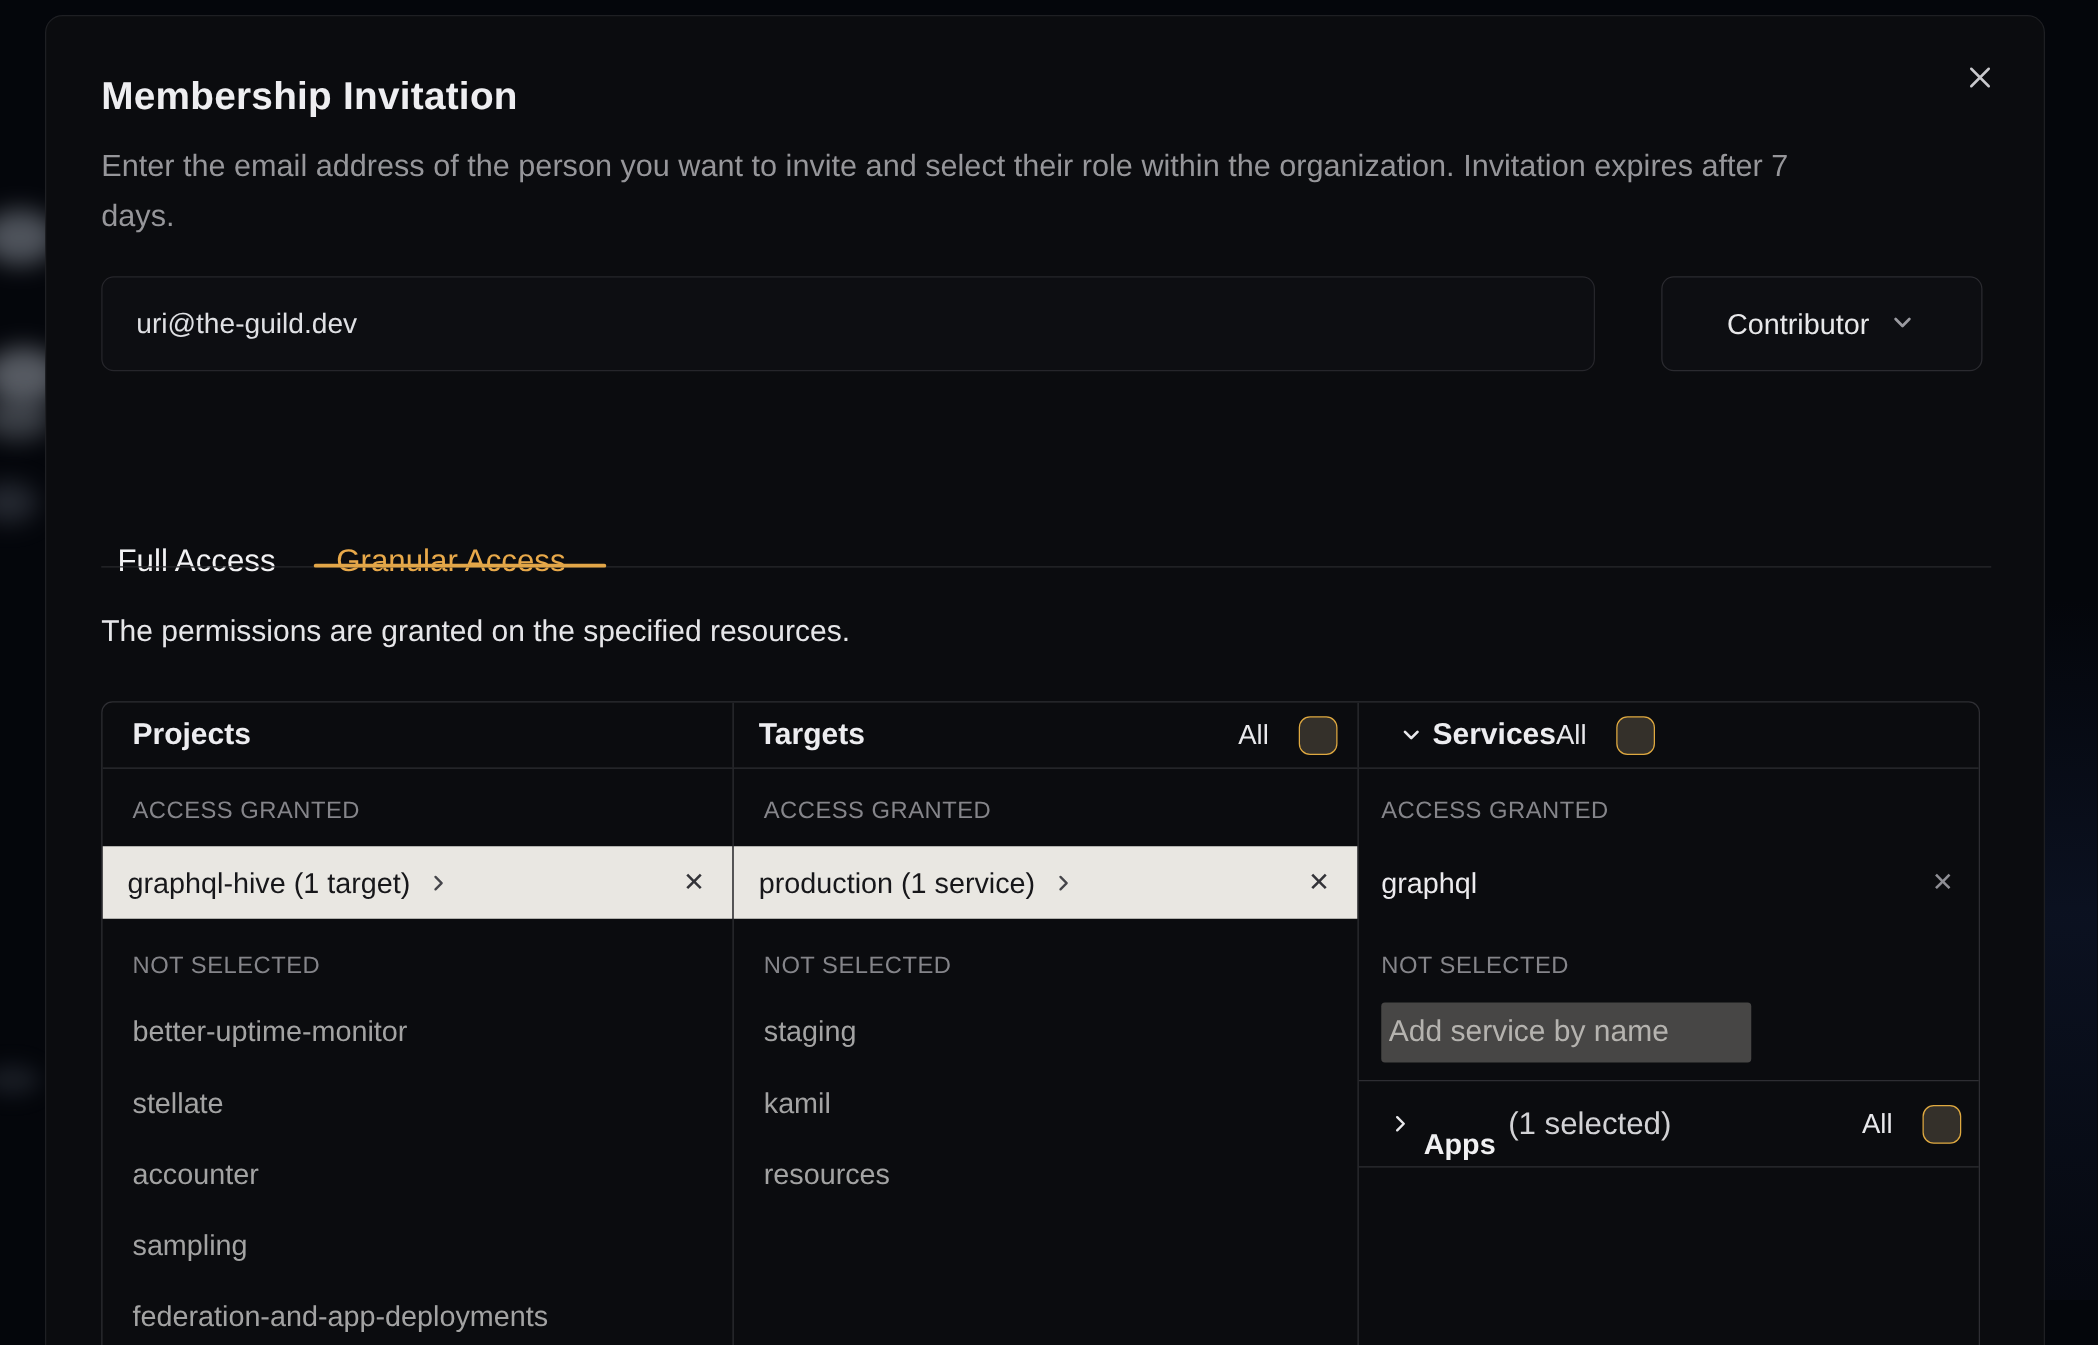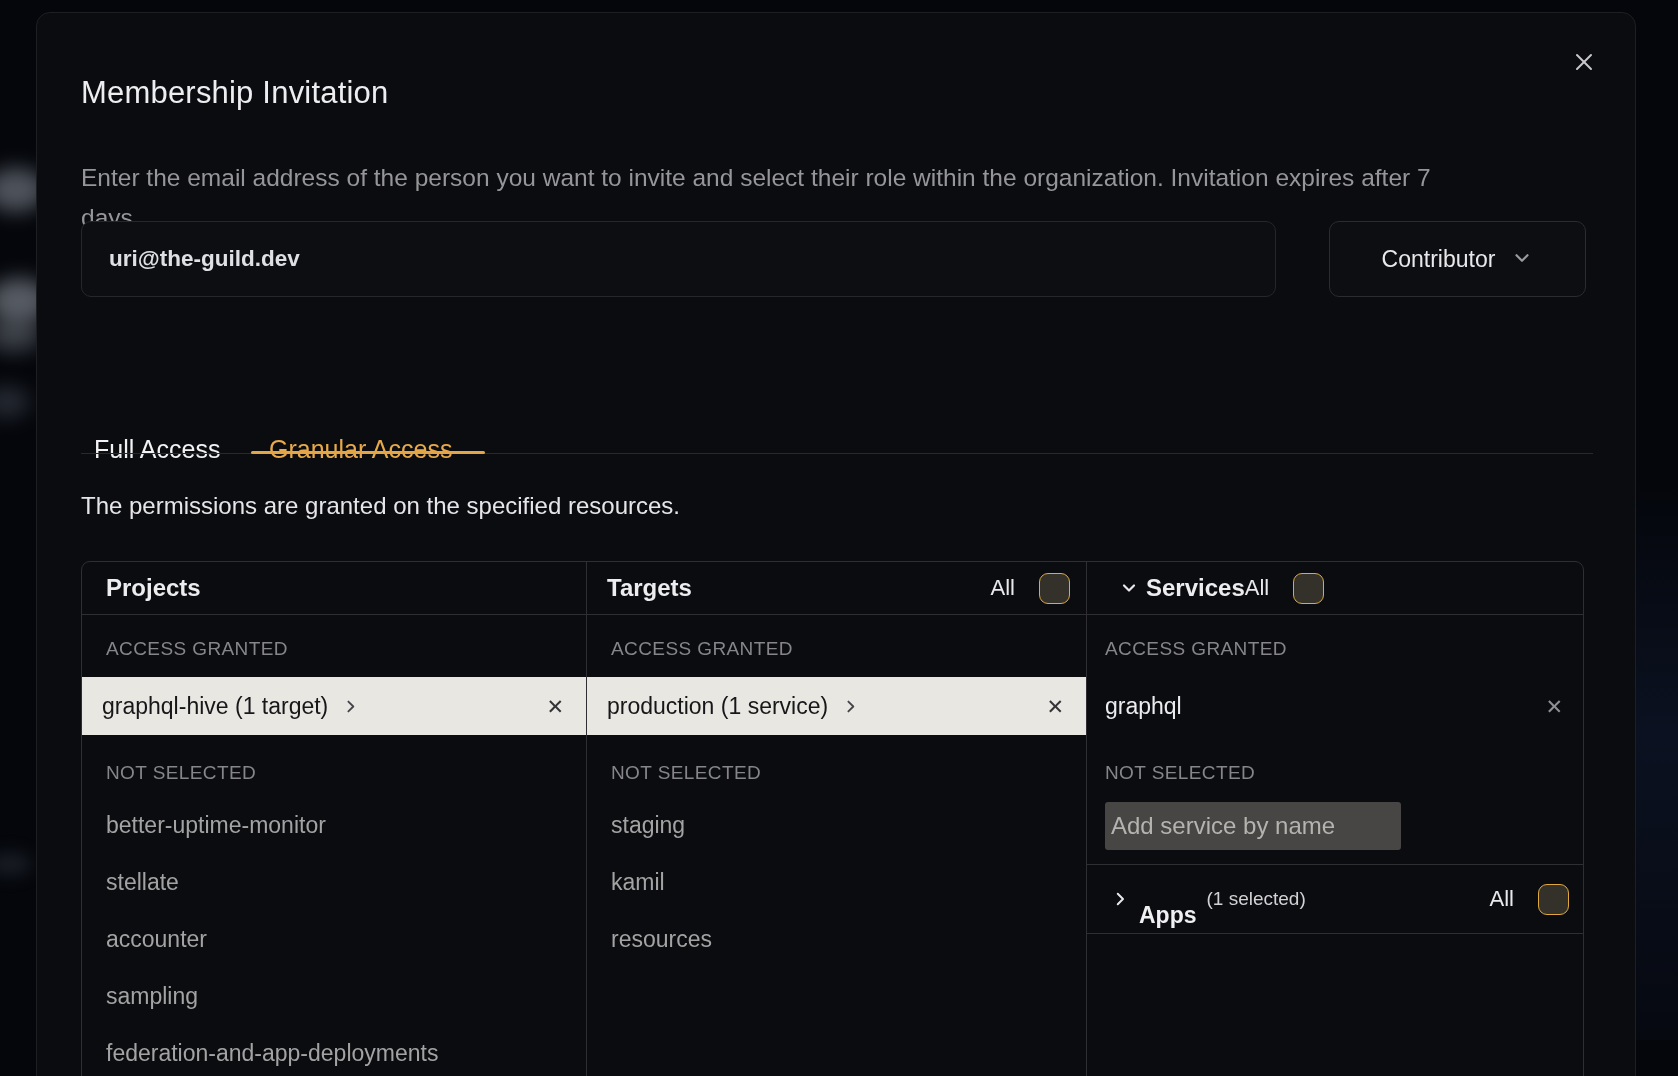--- a/index.html
+++ b/index.html
@@ -22,30 +22,30 @@
 
   .modal {
     position:absolute; left:36px; top:12px; width:1600px; height:1100px;
     background:#0b0c0f; border:1px solid #1e1f23; border-radius:14px; z-index:1;
   }
 
   .close-btn { position:absolute; left:1527px; top:29px; width:40px; height:40px;
     display:flex; align-items:center; justify-content:center; cursor:pointer;
     color:#c9c9cd; background:none; border:none; }
 
-  .title { position:absolute; left:44px; top:62px; font-size:31px; font-weight:normal;
+  .title { position:absolute; left:44px; top:46px; font-size:31px; font-weight:bold;
     letter-spacing:.2px; color:#eeeef1; }
 
   .description { position:absolute; left:44px; top:101px; width:1412px;
-    font-size:24.5px; line-height:40px; color:#96969a;margin-top:44px; }
+    font-size:24.5px; line-height:40px; color:#96969a; }
 
   .email-input { position:absolute; left:44px; top:208px; width:1195px; height:76px;
     background:#0d0e12; border:1px solid #26262b; border-radius:10px;
     color:#dfe0e4; font-size:22.5px; padding:0 27px;
-    font-family:"Liberation Sans","DejaVu Sans",sans-serif; outline:none;font-weight:bold; }
+    font-family:"Liberation Sans","DejaVu Sans",sans-serif; outline:none; }
 
   .role-select { position:absolute; left:1292px; top:208px; width:257px; height:76px;
     background:#0d0e12; border:1px solid #2b2b30; border-radius:10px;
     display:flex; align-items:center; justify-content:center; gap:16px;
     color:#e8e8ea; font-size:23px; cursor:pointer; }
   .role-select .chev { color:#9a9aa0; margin-top:3px; }
 
   
   .tab { position:absolute; top:422px; height:30px; font-size:25px; font-weight:normal; cursor:pointer; }
   .tab-full { left:57px; color:#f2f2f4; }
@@ -101,21 +101,21 @@
     background:#474645; border:none; border-radius:3px; padding:0 6px;
     font-size:24px; color:#e8e6e2; outline:none;
     font-family:"Liberation Sans","DejaVu Sans",sans-serif; }
   .add-input::placeholder { color:#b5b3af; opacity:1; }
 
   .apps-row { margin-top:14px; height:70px; border-top:1px solid #2e2e33;
     border-bottom:1px solid #2e2e33; display:flex; align-items:center;
     padding:0 16px 0 24px; cursor:pointer; }
   .apps-row .chev-r { color:#e9e9ec; display:flex; margin-right:10px; }
   .apps-title { font-size:23px; font-weight:bold; color:#f0f0f2;margin-top:32px; }
-  .apps-count { font-size:19px; color:#d2d2d5; margin-left:10px; }
+  .apps-count { font-size:25px; color:#d2d2d5; margin-left:10px; }
   .apps-row .all-wrap { margin-left:auto; }
 </style>
 </head>
 <body>
 
 <div class="bg-blob blob1"></div>
 <div class="bg-blob blob2"></div>
 <div class="bg-blob blob3"></div>
 <div class="bg-blob blob4"></div>
 <div class="bg-blob blob5"></div>

